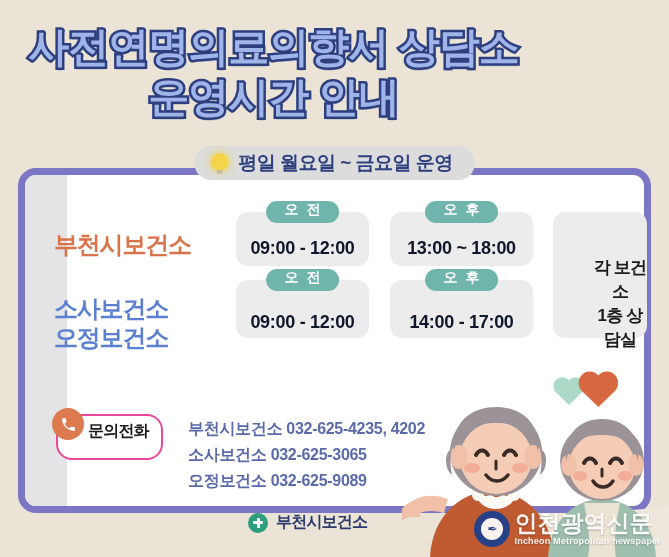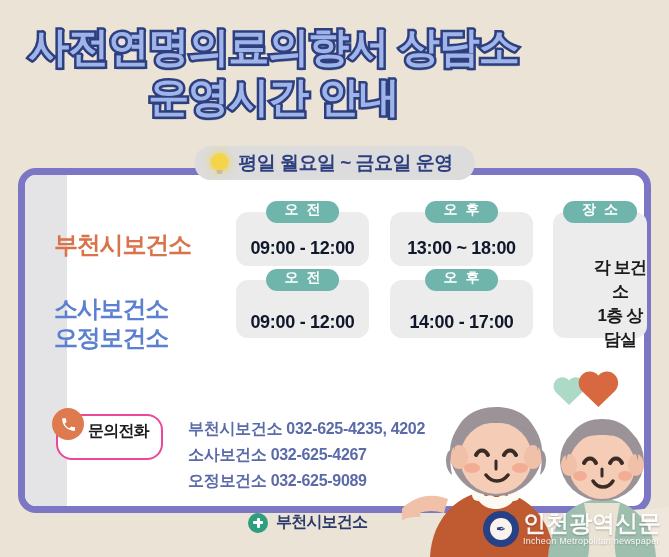--- a/index.html
+++ b/index.html
@@ -331,21 +331,21 @@
   .wm-ko {
     font-size: 23px;
     font-weight: 900;
     color: #ffffff;
     letter-spacing: 0px;
     text-shadow: 0 1px 2px rgba(0,0,0,0.28);
     white-space: nowrap;
   }
   .wm-en {
     font-size: 9px;
-    font-weight: 400;
+    font-weight: 700;
     color: #ffffff;
     letter-spacing: 0.2px;
     text-shadow: 0 1px 2px rgba(0,0,0,0.28);
     white-space: nowrap;
     margin-top: 2px;
   }
 </style>
 </head>
 <body>
 
@@ -391,40 +391,39 @@
       <span class="pill">오 전</span>
       <span class="time">09:00 - 12:00</span>
     </div>
 
     <div class="slot s-r2c2">
       <span class="pill">오 후</span>
       <span class="time">14:00 - 17:00</span>
     </div>
 
     <div class="slot s-place">
-      <span class="pill">장 소</span>
       <span class="place-text">
         <span>각 보건소</span><br>
         <span>1층 상담실</span>
       </span>
     </div>
   </div>
 
   <div class="contact">
     <div class="contact-badge">
       <span class="label">문의전화</span>
     </div>
     <div class="phone-circle">
       <svg width="17" height="17" viewBox="0 0 24 24" aria-hidden="true">
         <path fill="#ffffff" d="M6.6 10.8c1.5 2.9 3.7 5.1 6.6 6.6l2.2-2.2c.3-.3.7-.4 1.1-.2 1.2.4 2.4.6 3.7.6.6 0 1 .4 1 1V20c0 .6-.4 1-1 1C10.6 21 3 13.4 3 4c0-.6.4-1 1-1h3.5c.6 0 1 .4 1 1 0 1.3.2 2.5.6 3.7.1.4 0 .8-.2 1.1l-2.3 2z"></path>
       </svg>
     </div>
     <div class="contact-lines">
       <div class="contact-line">부천시보건소 032-625-4235, 4202</div>
-      <div class="contact-line">소사보건소 032-625-4267</div>
+      <div class="contact-line">소사보건소 032-625-3065</div>
       <div class="contact-line">오정보건소 032-625-9089</div>
     </div>
   </div>
 
   <svg class="illus" viewBox="0 0 269 200" aria-hidden="true">
 
     <g>
       <path d="M182 23c-3.6-3.8-9.6-3.6-13 .5-3.4-4.1-9.4-4.3-13-.5-3.5 3.7-3.2 9.6.6 13.1L169 48l12.4-11.9c3.8-3.5 4.1-9.4.6-13.1z" fill="#9fd4bd" opacity="0.85"></path>
     </g>
     <g>

